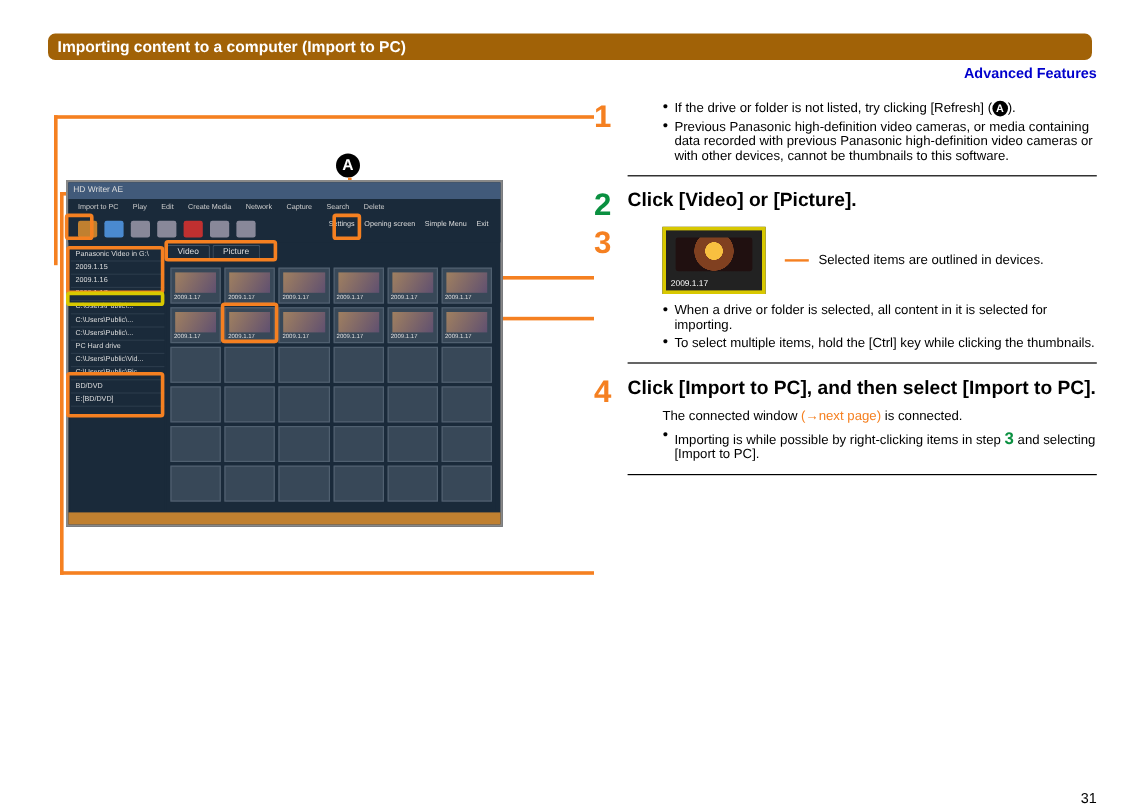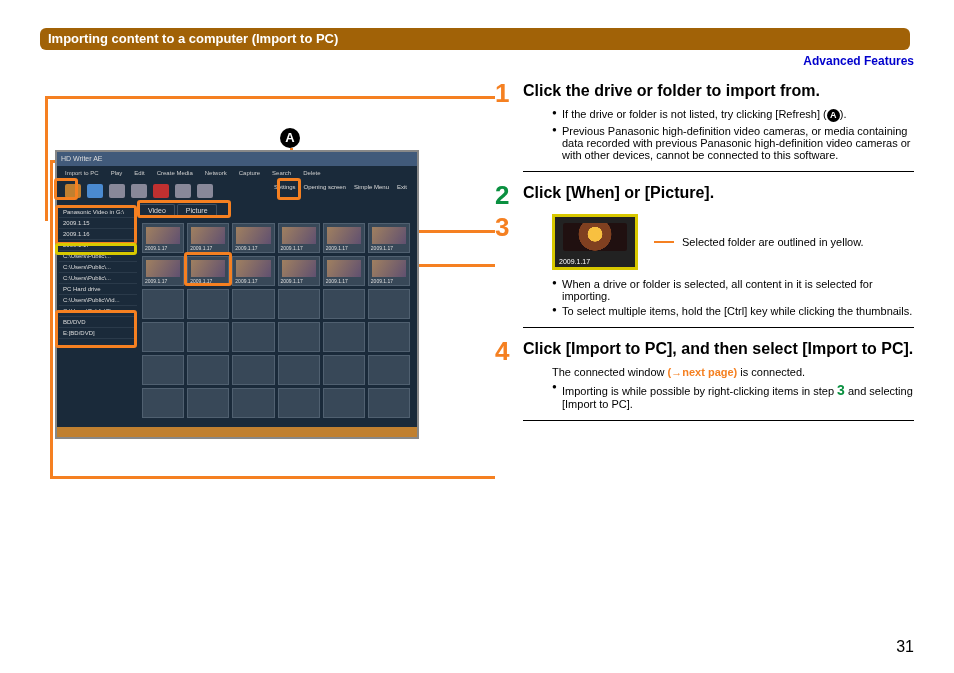--- a/index.html
+++ b/index.html
@@ -36,23 +36,23 @@
     border-radius: 6px;
     color: #fff;
     font-size: 13px;
     font-weight: bold;
     line-height: 22px;
     padding-left: 8px;
     box-sizing: border-box;
   }
   .page-number {
     position: absolute;
-    bottom: 17px;
+    bottom: 1px;
     right: 40px;
-    font-size: 16px;
+    font-size: 12px;
   }
 
   
   .shot-container {
     position: absolute;
     left: 55px;
     top: 150px;
     width: 360px;
     height: 285px;
   }
@@ -177,21 +177,21 @@
   }
   .inline-thumb::before {
     content:""; position:absolute; left:8px; top:6px; right:8px; bottom:16px;
     background: radial-gradient(circle at 50% 40%, #f8c040 0 20%, #804020 21% 45%, #201010 46%);
     border-radius:2px;
   }
   .inline-thumb .datebar {
     position:absolute; left:0; bottom:2px; font-size:7px; color:#fff; padding-left:4px;
   }
   .sel-caption { font-size:11px; vertical-align:middle;}
-  .link-orange { color:#f58021; font-weight:bold; }
+  .link-orange { color:#f58021; font-weight:normal; }
   .green-num { color:#0a9040; font-weight:bold; font-size:14px;}
   hr.sep { border:none; border-top:1px solid #000; margin:10px 0;}
   
   
   .conn { position:absolute; background:#f58021; }
 </style>
 </head>
 <body>
 <div class="page">
 
@@ -334,46 +334,45 @@
   <div class="hl" style="left:82px; top:50px; width:94px; height:18px;"></div>
   <div class="hl" style="left:129px; top:102px; width:48px; height:34px;"></div>
   <div class="hl" style="left:-1px; top:28px; width:24px; height:22px;"></div>
   <div class="hl" style="left:222px; top:28px; width:24px; height:22px;"></div>
 </div>
 
 <div class="steps">
 
   <div class="step">
     <div class="num">1</div>
-    <div class="title">Click the drive or folder to import from.</div>
     <div class="body">
       <ul>
         <li>
           <span>If the drive or folder is not listed, try clicking [Refresh] (</span><span class="little-A">A</span><span>).</span>
         </li>
-        <li>Previous Panasonic high-definition video cameras, or media containing data recorded with previous Panasonic high-definition video cameras or with other devices, cannot be connected to this software.</li>
+        <li>Previous Panasonic high-definition video cameras, or media containing data recorded with previous Panasonic high-definition video cameras or with other devices, cannot be thumbnails to this software.</li>
       </ul>
     </div>
     <hr class="sep">
   </div>
 
   <div class="step">
     <div class="num" style="color:#0a9040">2</div>
-    <div class="title">Click [When] or [Picture].</div>
+    <div class="title">Click [Video] or [Picture].</div>
   </div>
 
   <div class="step">
     <div class="num">3</div>
     <div class="body">
       <div style="margin:6px 0 8px 0; display:flex; align-items:center;">
         <span class="inline-thumb">
           <span class="datebar">2009.1.17</span>
         </span>
         <span style="width:20px; height:2px; background:#f58021; display:inline-block;"></span>
-        <span class="sel-caption" style="margin-left:8px;">Selected folder are outlined in yellow.</span>
+        <span class="sel-caption" style="margin-left:8px;">Selected items are outlined in devices.</span>
       </div>
       <ul>
         <li>When a drive or folder is selected, all content in it is selected for importing.</li>
         <li>To select multiple items, hold the [Ctrl] key while clicking the thumbnails.</li>
       </ul>
     </div>
     <hr class="sep">
   </div>
 
   <div class="step">

